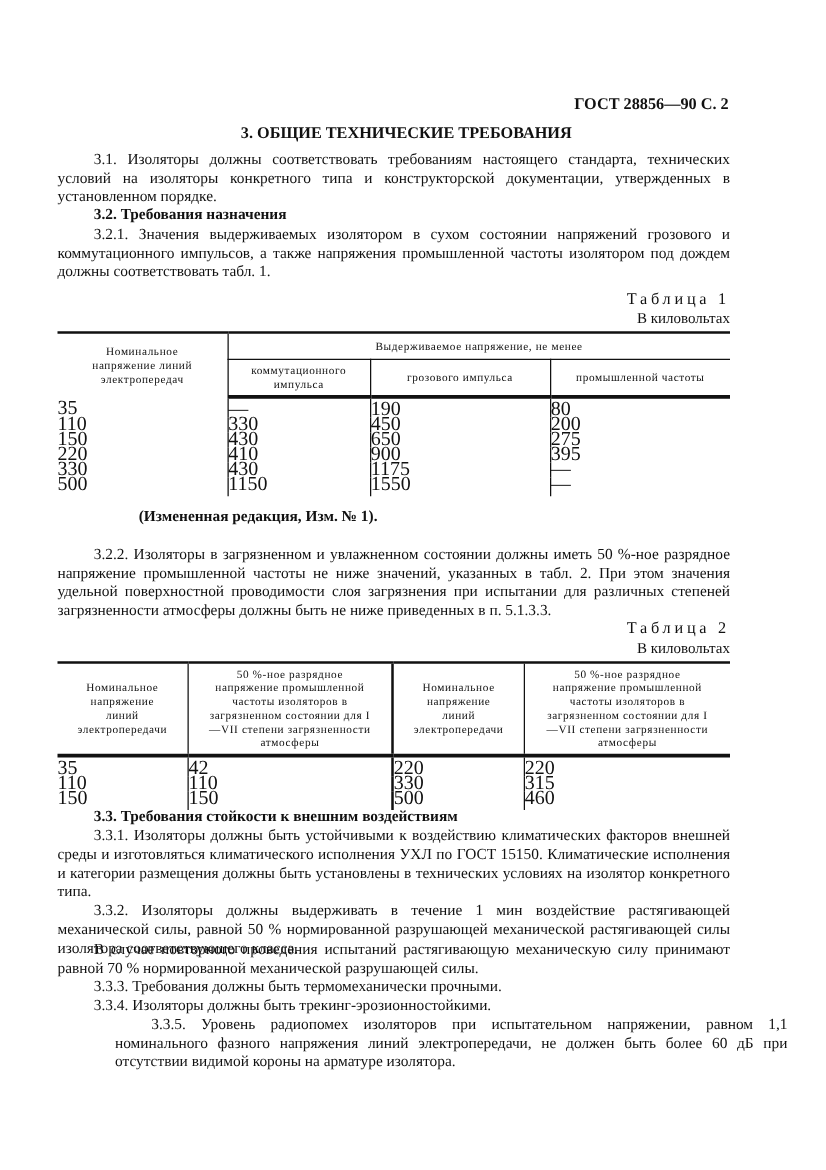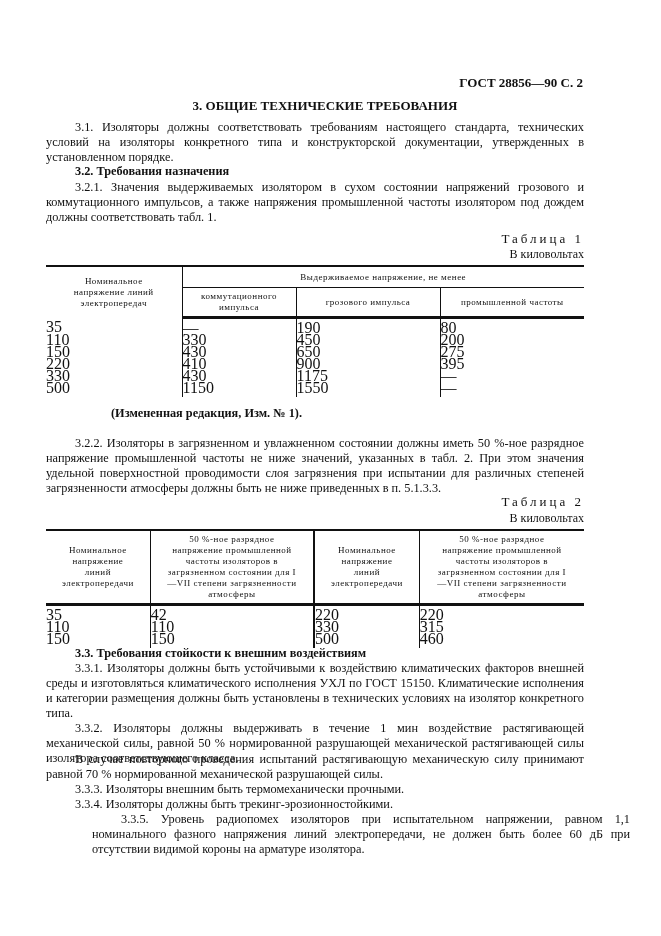--- a/index.html
+++ b/index.html
@@ -164,15 +164,15 @@
         <td class="thick-vl" style="padding-bottom:3px">500</td>
         <td class="vl" style="padding-bottom:3px">460</td>
       </tr>
   </tbody>
 </table>
 
 <div class="subhead" style="top:646px;">3.3. Требования стойкости к внешним воздействиям</div>
 <div class="para" style="top:661px;"><span class="indent"></span><span>3.3.1. Изоляторы должны быть устойчивыми к воздействию климатических факторов внешней среды и изготовляться климатического исполнения УХЛ по ГОСТ 15150. Климатические исполнения и категории размещения должны быть установлены в технических условиях на изолятор конкретного типа.</span></div>
 <div class="para" style="top:721px;"><span class="indent"></span><span>3.3.2. Изоляторы должны выдерживать в течение 1 мин воздействие растягивающей механической силы, равной 50 % нормированной разрушающей механической растягивающей силы изолятора соответствующего класса.</span></div>
 <div class="para" style="top:752px;"><span class="indent"></span><span>В случае повторного проведения испытаний растягивающую механическую силу принимают равной 70 % нормированной механической разрушающей силы.</span></div>
-<div class="para" style="top:782px;"><span class="indent"></span><span>3.3.3. Изоляторы внешним быть термомеханически прочными.</span></div>
+<div class="para" style="top:782px;"><span class="indent"></span><span>3.3.3. Требования должны быть термомеханически прочными.</span></div>
 <div class="para" style="top:797px;"><span class="indent"></span><span>3.3.4. Изоляторы должны быть трекинг-эрозионностойкими.</span></div>
 <div class="para" style="top:812px;margin-left:46px;"><span class="indent"></span><span>3.3.5. Уровень радиопомех изоляторов при испытательном напряжении, равном 1,1 номинального фазного напряжения линий электропередачи, не должен быть более 60 дБ при отсутствии видимой короны на арматуре изолятора.</span></div>
 
 </body></html>

